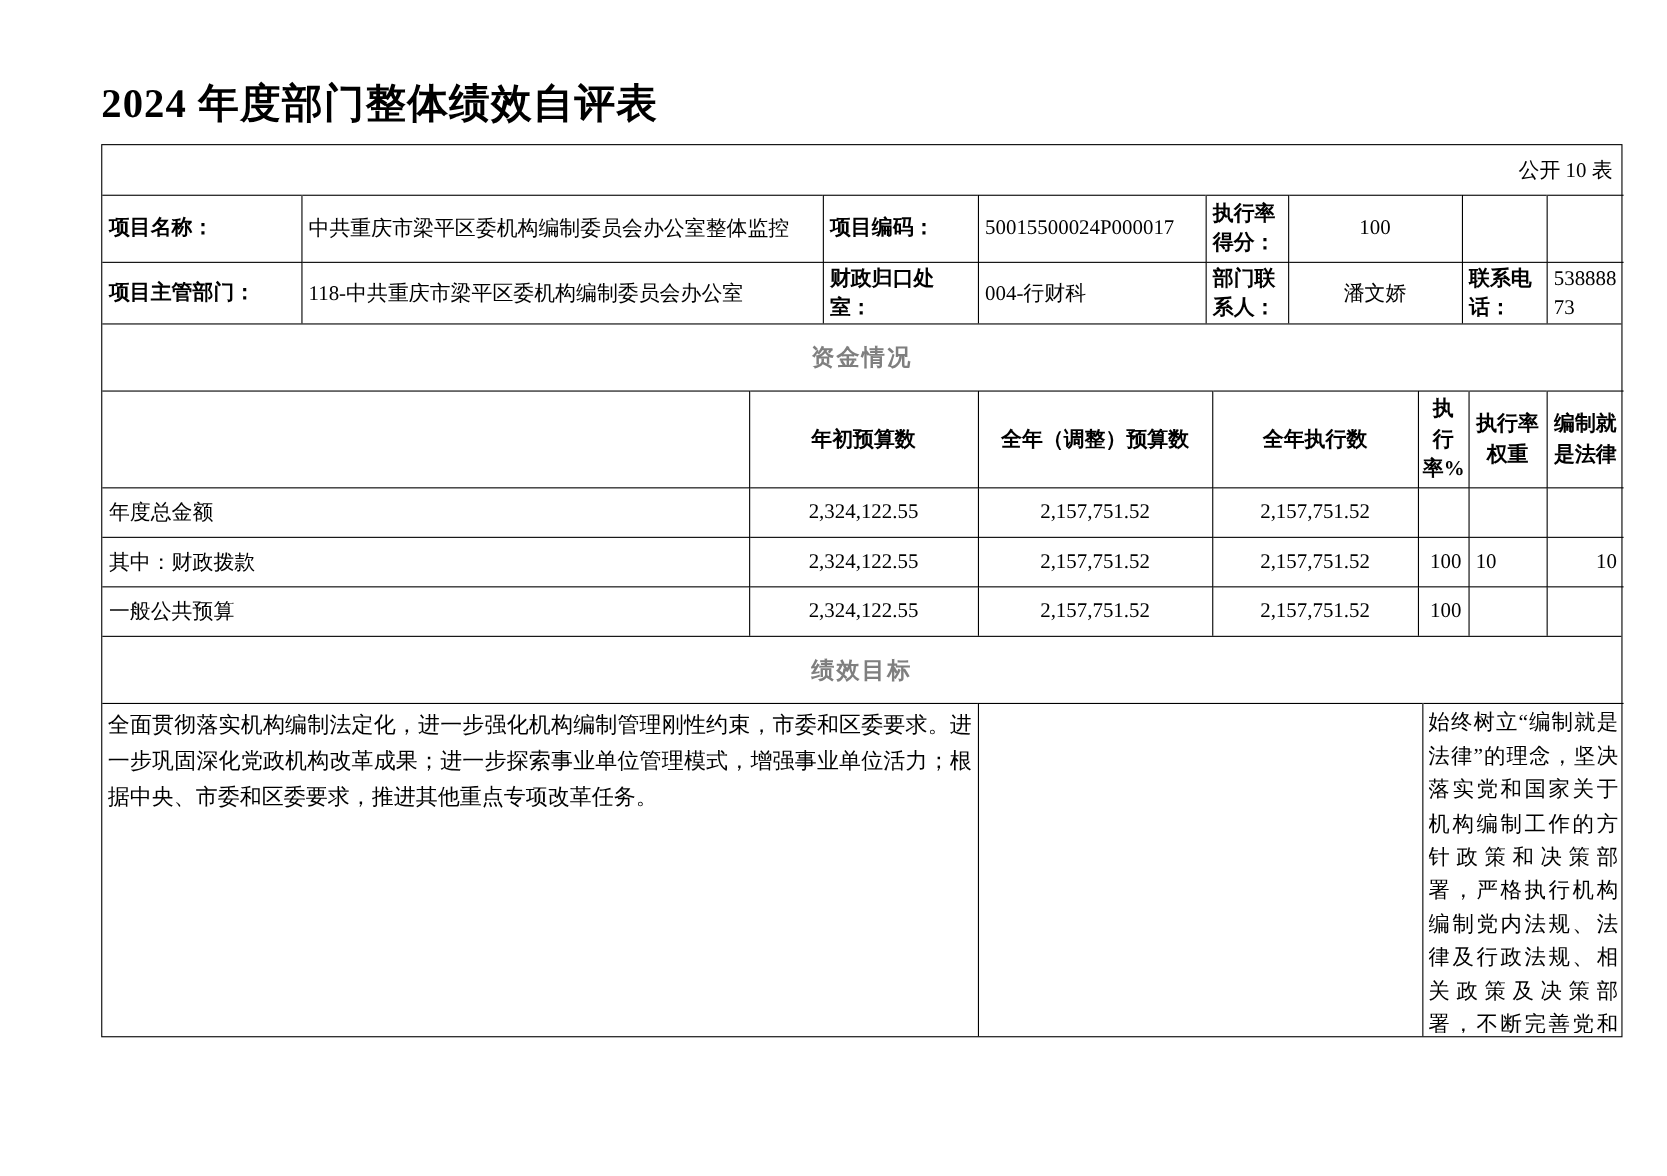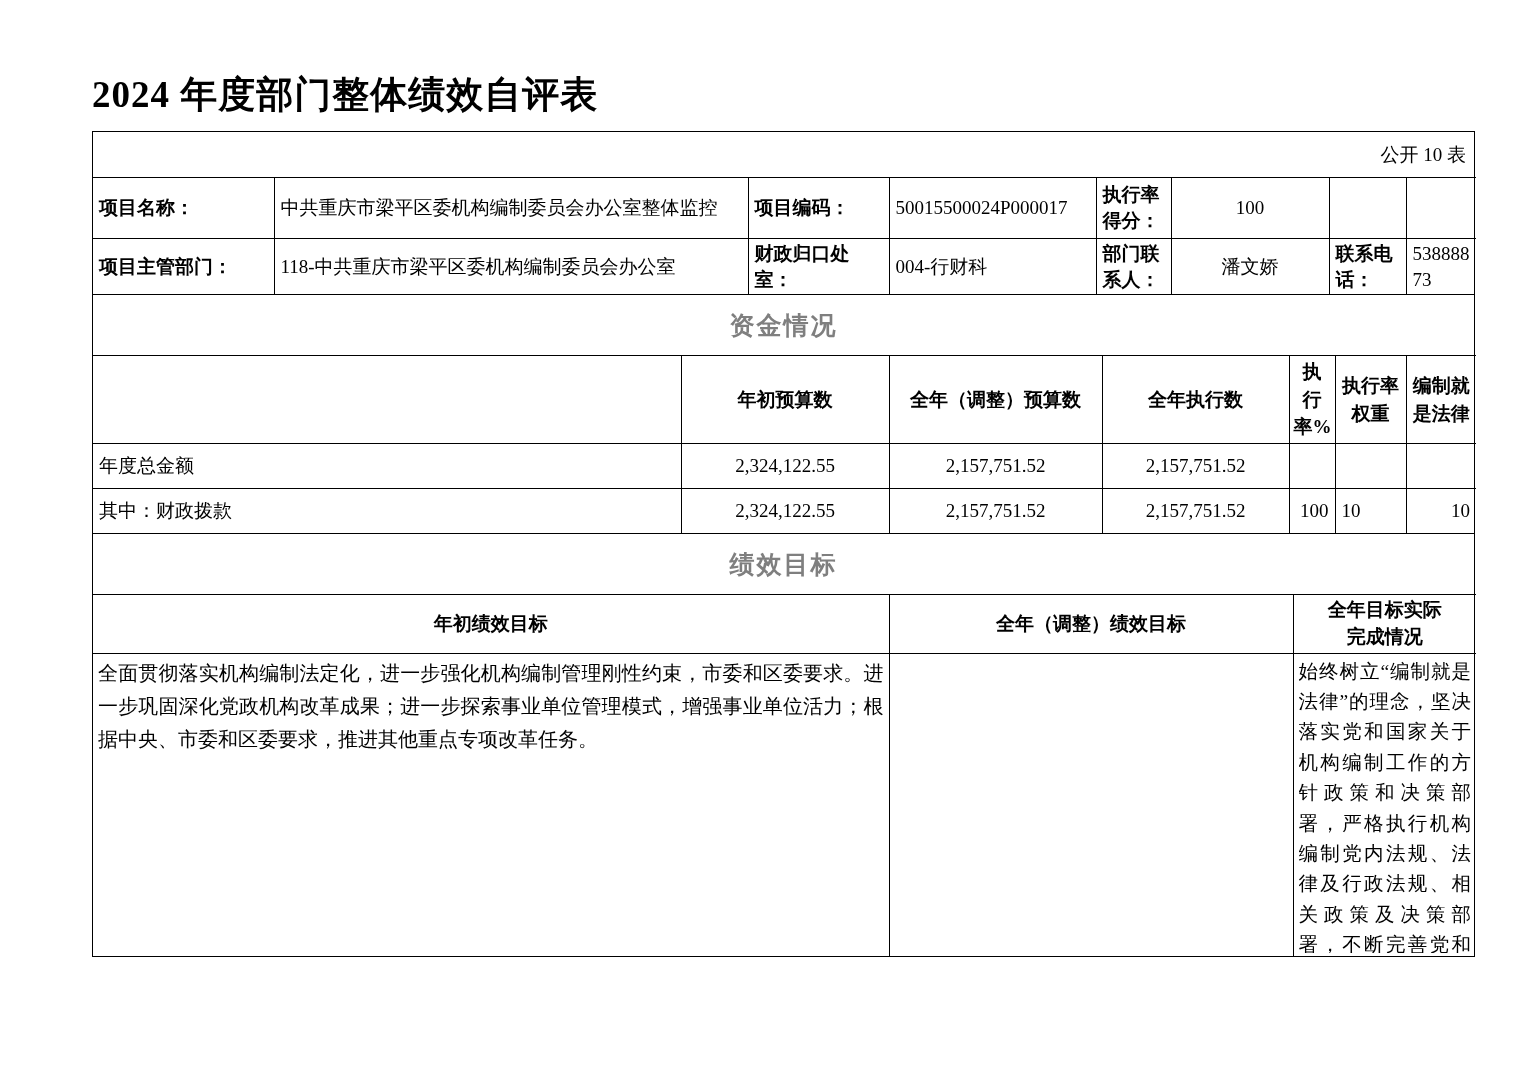--- a/index.html
+++ b/index.html
@@ -85,21 +85,21 @@
   td.rate  { text-align: right; padding-right: 4px; }
   td.weight{ text-align: left;  padding-left: 4px; }
   td.scorec{ text-align: right; padding-right: 4px; }
 
   
   .section-title {
     height: 60px;
     display: flex;
     align-items: center;
     justify-content: center;
-    font-size: 25px;
+    font-size: 21px;
     font-weight: bold;
     letter-spacing: 2px;
     font-family: Liberation Serif, serif;
     color: var(--section-title-color, #7f7f7f);
   }
 
   
   .perf-table tr.hdr td {
     height: 57px;
     text-align: center;
@@ -213,39 +213,41 @@
       </tr>
       <tr class="datarow">
         <td class="rowlbl">其中：财政拨款</td>
         <td class="num">2,324,122.55</td>
         <td class="num">2,157,751.52</td>
         <td class="num">2,157,751.52</td>
         <td class="rate">100</td>
         <td class="weight">10</td>
         <td class="scorec">10</td>
       </tr>
+      <tr class="datarow">
+        <td class="rowlbl">一般公共预算</td>
+        <td class="num">2,324,122.55</td>
+        <td class="num">2,157,751.52</td>
+        <td class="num">2,157,751.52</td>
+        <td class="rate">100</td>
+        <td class="weight"></td>
+        <td class="scorec"></td>
+      </tr>
     </tbody>
   </table>
 
   <div class="section-title">绩效目标</div>
 
   <table class="grid perf-table">
     <colgroup>
       <col style="width:796px">
         <col style="width:404px">
         <col style="width:183px">
     </colgroup>
     <tbody>
-      <tr class="hdr">
-        <td>年初绩效目标</td>
-        <td>全年（调整）绩效目标</td>
-        <td>
-          <span class="narrow-hdr">全年目标实际完成情况</span>
-        </td>
-      </tr>
       <tr class="bodyrow">
         <td>
           <div class="goal-text">全面贯彻落实机构编制法定化，进一步强化机构编制管理刚性约束，市委和区委要求。进一步巩固深化党政机构改革成果；进一步探索事业单位管理模式，增强事业单位活力；根据中央、市委和区委要求，推进其他重点专项改革任务。</div>
         </td>
         <td>
           <div class="goal-text"></div>
         </td>
         <td>
           <div class="completion-text">始终树立“编制就是法律”的理念，坚决落实党和国家关于机构编制工作的方针政策和决策部署，严格执行机构编制党内法规、法律及行政法规、相关政策及决策部署，不断完善党和国家机构职能体系，顺利完成全区机构</div>
         </td>

